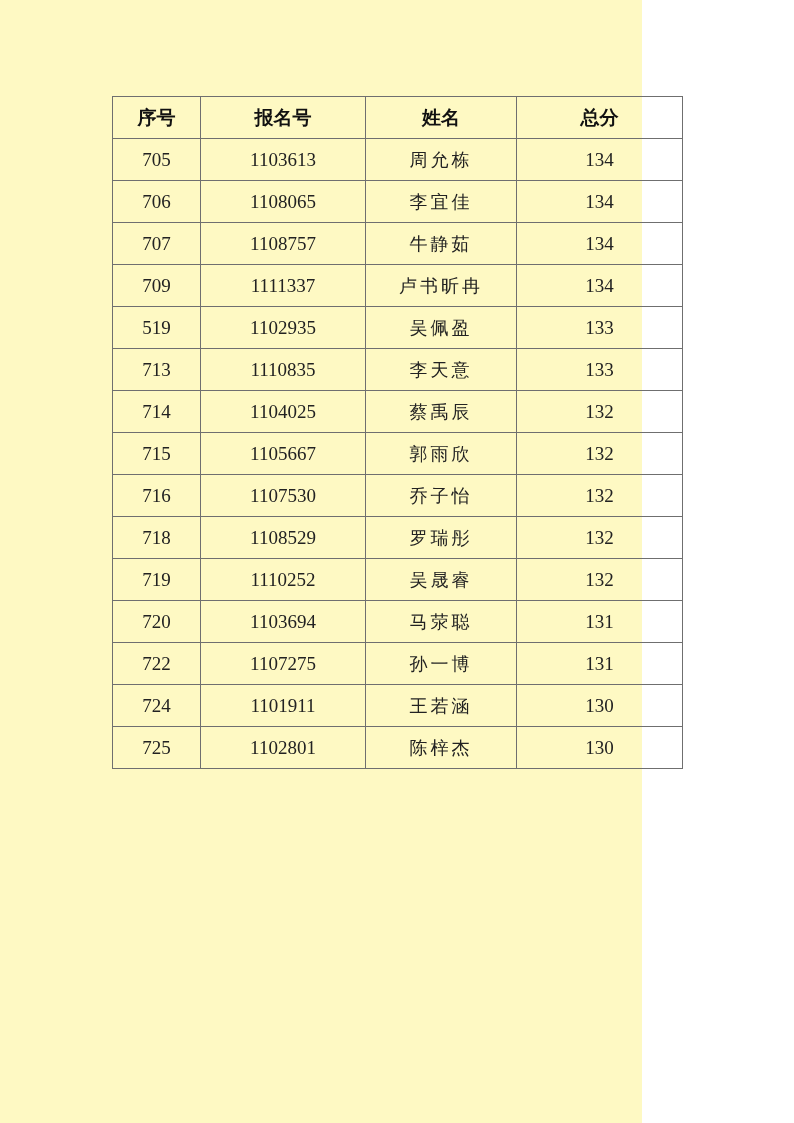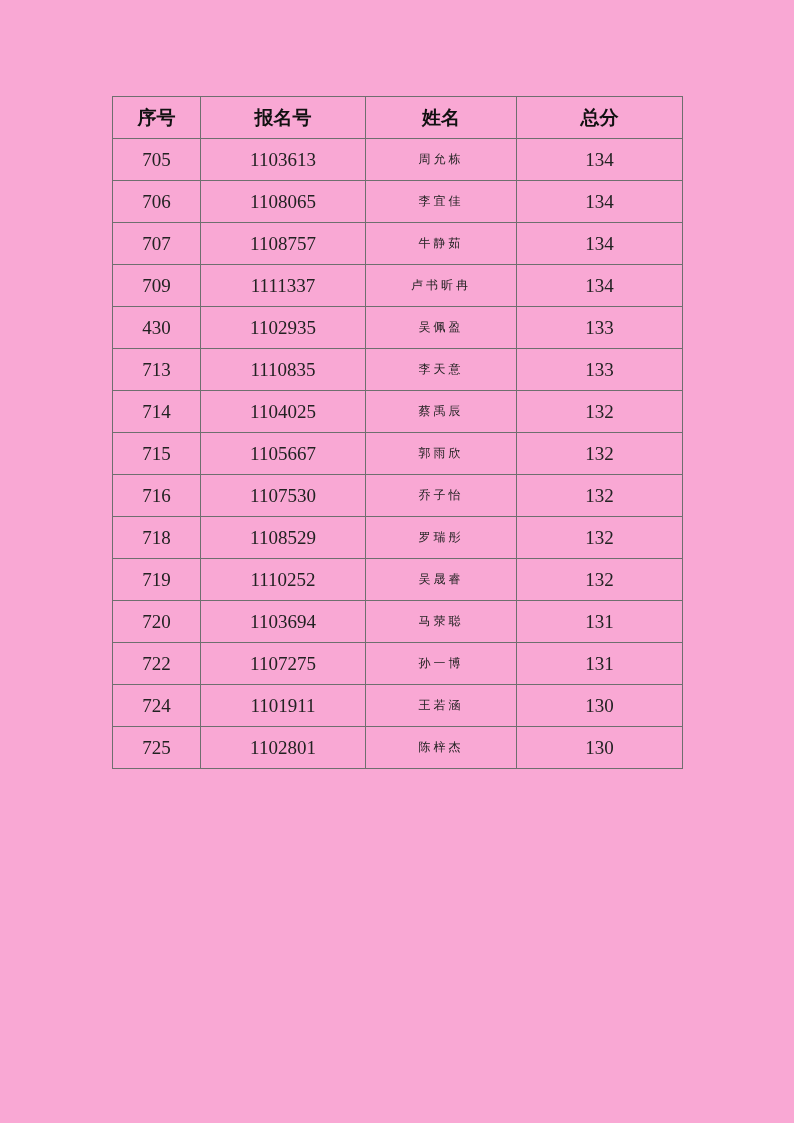--- a/index.html
+++ b/index.html
@@ -9,22 +9,22 @@
     }
     body {
       width: 794px;
       height: 1123px;
       position: relative;
       overflow: hidden;
     }
     .page {
       position: absolute;
       left: 0; top: 0;
-      width: 794px; height: 1123px;
-      background: #f9a8d4;
+      width: 642px; height: 1123px;
+      background: #fef9c3;
     }
     table.score-table {
       position: absolute;
       left: 112px;
       top: 96px;
       width: 570px;
       border-collapse: collapse;
       table-layout: fixed;
     }
     table.score-table col.c1 { width: 88px; }
@@ -45,21 +45,21 @@
       font-weight: bold;
       font-size: 19px;
       color: #111111;
     }
     table.score-table td {
       font-family: "Liberation Serif", "DejaVu Serif", serif;
       font-size: 19px;
     }
     table.score-table td.name {
       font-family: "DejaVu Serif", serif;
-      font-size: 12px;
+      font-size: 18px;
       letter-spacing: 3px;
     }
   </style>
 </head>
 <body>
 
 <div class="page">
   <table class="score-table">
     <colgroup>
       <col class="c1">
@@ -94,21 +94,21 @@
         <td class="name">牛静茹</td>
         <td>134</td>
       </tr>
       <tr>
         <td>709</td>
         <td>1111337</td>
         <td class="name">卢书昕冉</td>
         <td>134</td>
       </tr>
       <tr>
-        <td>430</td>
+        <td>519</td>
         <td>1102935</td>
         <td class="name">吴佩盈</td>
         <td>133</td>
       </tr>
       <tr>
         <td>713</td>
         <td>1110835</td>
         <td class="name">李天意</td>
         <td>133</td>
       </tr>

